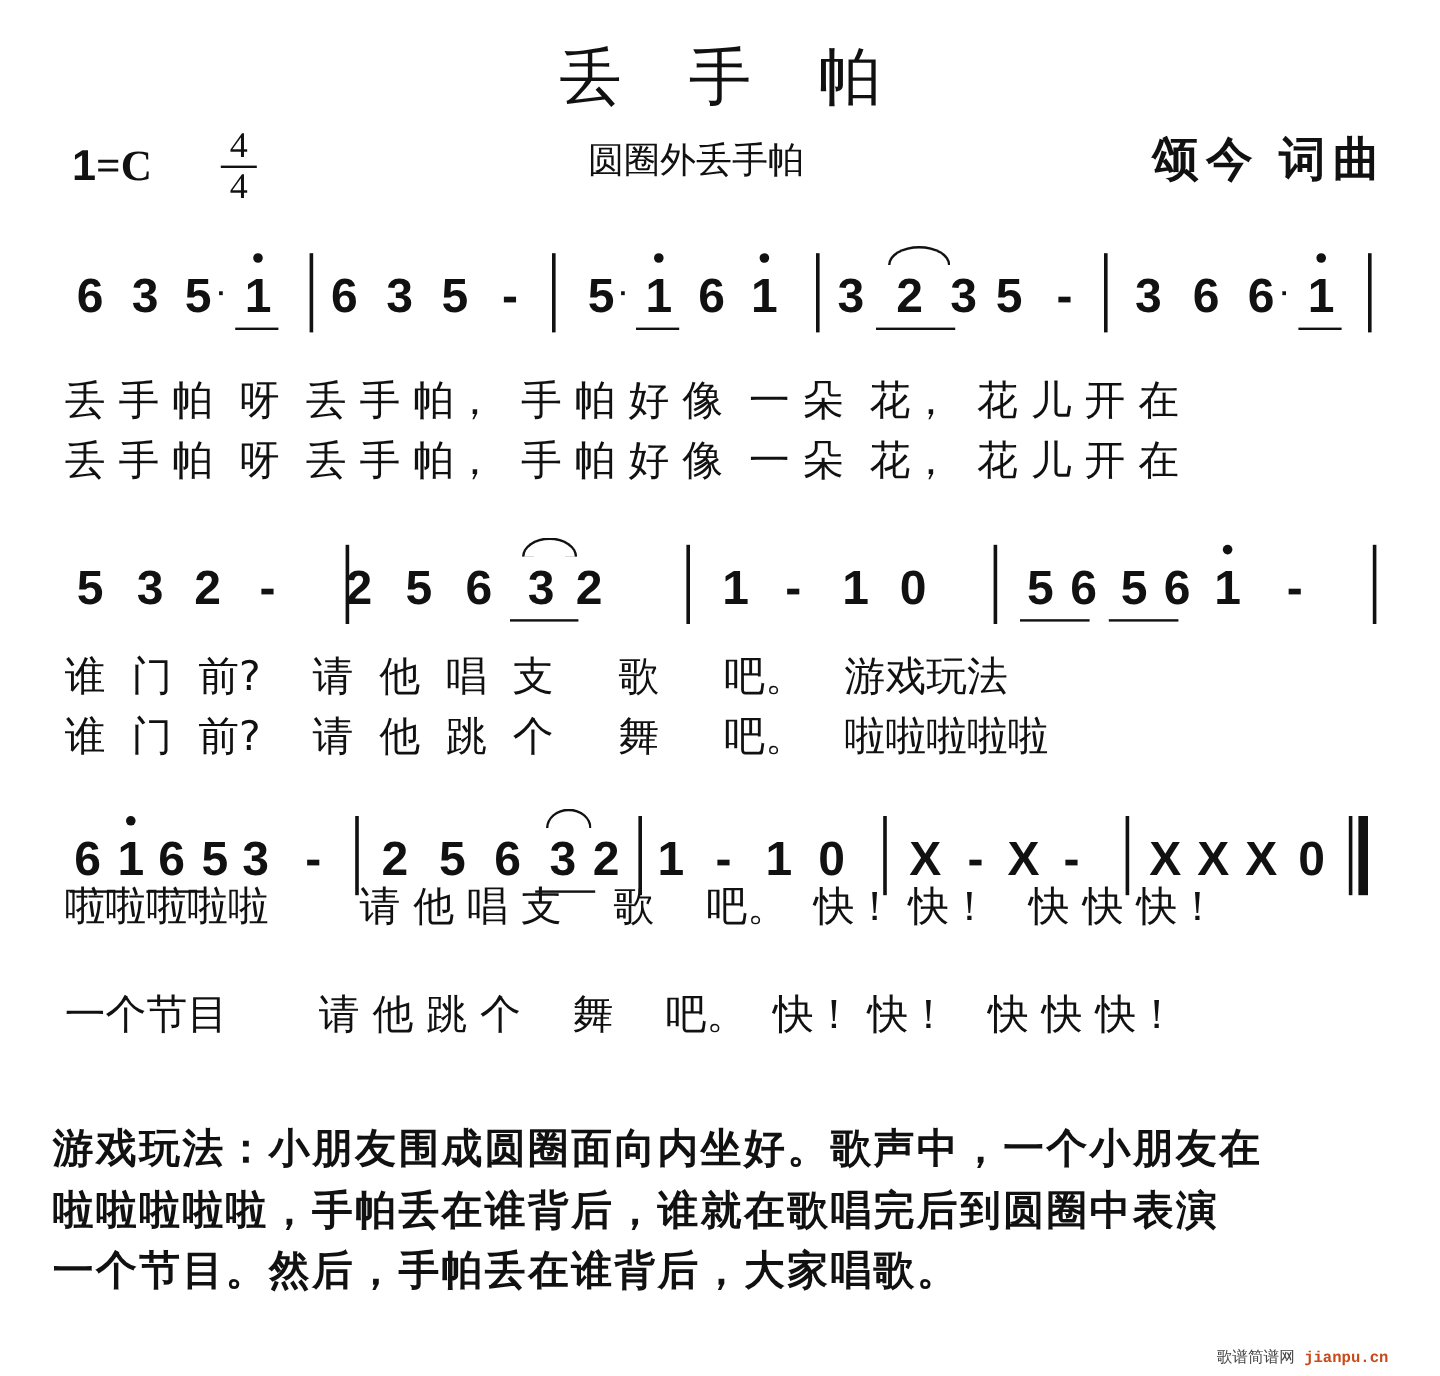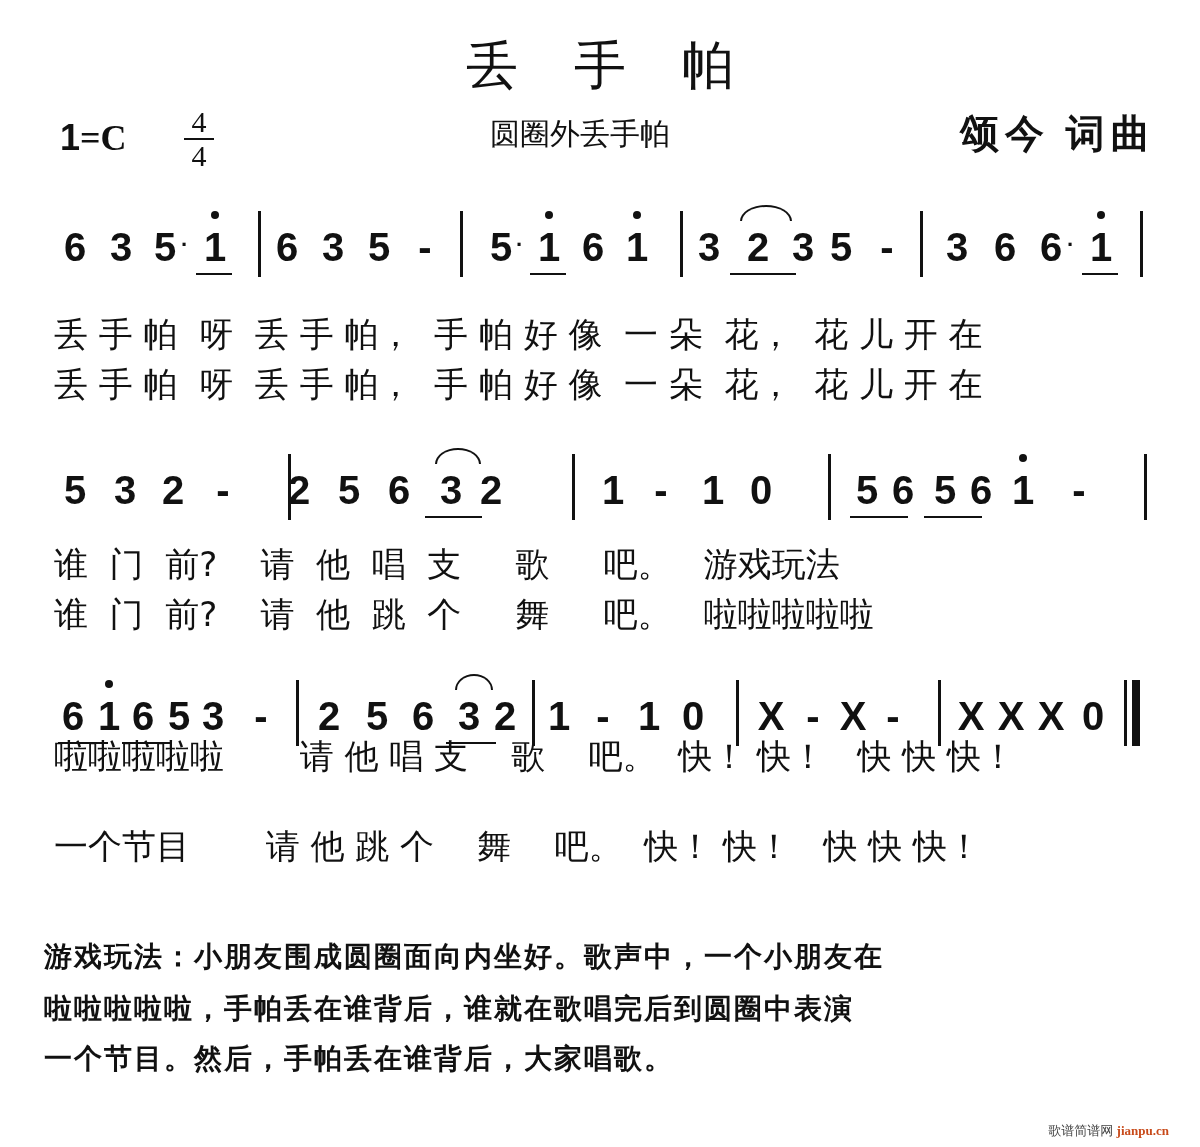--- a/index.html
+++ b/index.html
@@ -14,22 +14,22 @@
   .author{left:960px;top:114px;font-family:Liberation Serif, serif;font-size:39px;font-weight:bold;letter-spacing:6px;line-height:40px;text-align:center;}
   .note{font-family:"Liberation Sans",sans-serif;font-weight:bold;font-size:40px;line-height:44px;width:30px;text-align:center;}
   .dot-hi{position:absolute;left:50%;top:-14px;width:8px;height:8px;margin-left:-4px;background:#111;border-radius:50%;}
   .aug{font-family:"Liberation Sans",sans-serif;font-weight:bold;font-size:22px;line-height:44px;}
   .bar{width:3px;background:#111;}
   .ubar{height:2px;background:#111;}
   .slur{border:2px solid #111;border-bottom:none;border-radius:50% 50% 0 0 / 100% 100% 0 0;height:14px;}
   .lyric{font-family:"DejaVu Sans",sans-serif;font-size:34px;line-height:40px;white-space:pre;}
   .final-thin{width:3px;background:#111;}
   .final-thick{width:8px;background:#111;}
-  .instr{left:44px;font-family:"DejaVu Serif",serif;font-weight:bold;font-size:28px;line-height:46px;white-space:pre;letter-spacing:2px;}
-  .wm{right:31px;top:1122px;font-family:Liberation Serif, serif;font-size:13px;color:#444;}
+  .instr{left:44px;font-family:"DejaVu Serif",serif;font-weight:bold;font-size:34px;line-height:46px;white-space:pre;letter-spacing:2px;}
+  .wm{right:43px;top:1122px;font-family:Liberation Mono, monospace;font-size:13px;color:#444;}
   .wm .en{color:#c84a1a;font-weight:bold;}
 </style>
 </head>
 <body>
 
 <div class="abs title">丢手帕</div>
 <div class="abs key"><span class="one">1</span><span>=C</span></div>
 <div class="abs meter">
   <div>4</div>
   <div class="line"></div>

